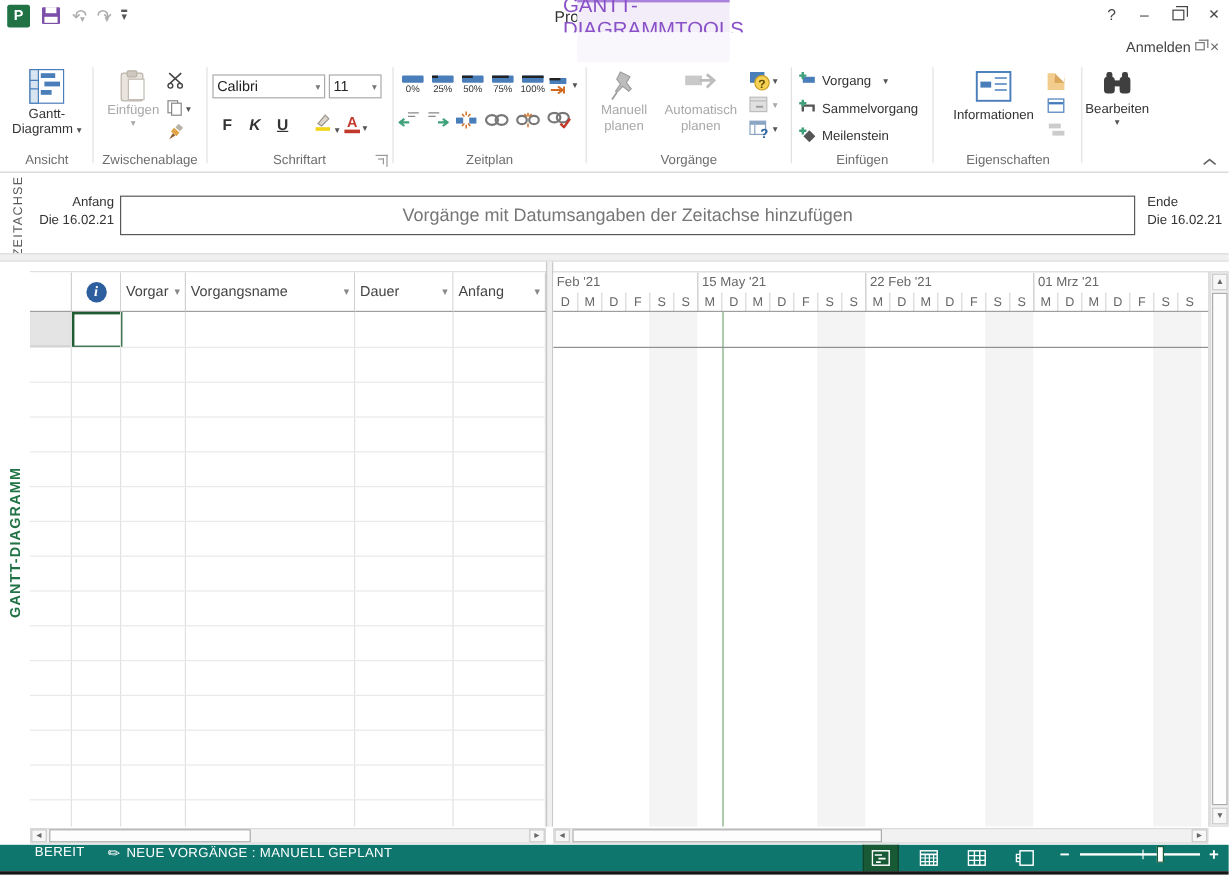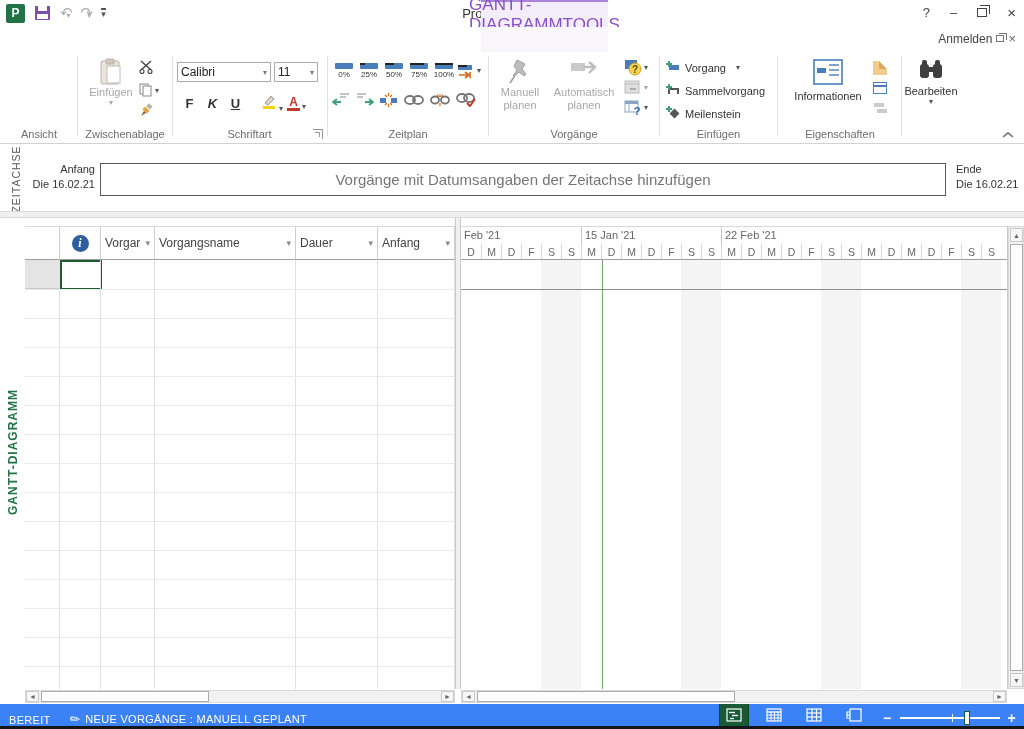--- a/index.html
+++ b/index.html
@@ -97,21 +97,21 @@
   #chart-right-border { left:1007px; top:226px; width:1px; height:463px; background:#C9C9C9; }
 
   
   .sb { background:#F1F1F1; border:1px solid #DADADA; }
   .sb-btn { position:absolute; background:#F7F7F7; border:1px solid #C9C9C9; color:#666; font-size:7px; display:flex; align-items:center; justify-content:center; }
   .sb-thumb { position:absolute; background:#FDFDFD; border:1px solid #ACACAC; }
   #vscroll { left:1008px; top:226px; width:16px; height:463px; }
   #hscroll-row { left:0; top:689px; width:1024px; height:15px; background:#fff; }
 
   
-  #statusbar { left:0; top:704px; width:1024px; height:22px; background:#3b82f6; color:#fff; display:flex; align-items:flex-end; font-size:11px; letter-spacing:.3px; }
+  #statusbar { left:0; top:704px; width:1024px; height:22px; background:#0f766e; color:#fff; display:flex; align-items:flex-start; font-size:11px; letter-spacing:.3px;padding-left:20px; }
   #sb-ready { padding-left:9px; width:70px; }
   .pin { display:inline-block; transform:rotate(-40deg); font-size:12px; margin-right:5px; }
   .viewbtn { width:30px; height:22px; display:flex; align-items:center; justify-content:center; }
   .viewbtn.pressed { background:#185A36; border-left:1px solid #0F4226; border-right:1px solid #0F4226; }
   #zoomer { display:flex; align-items:center; margin-left:14px; }
   #zoom-track { position:relative; width:100px; height:2px; background:#fff; margin:0 8px; }
   #zoom-tick { position:absolute; left:52px; top:-3px; width:1px; height:8px; background:#fff; }
   #zoom-thumb { position:absolute; left:64px; top:-6px; width:6px; height:14px; background:#fff; border:1px solid #185A36; }
   #bottom-strip { left:0; top:726px; width:1024px; height:3px; background:#161616; }
 
@@ -148,20 +148,32 @@
     <div id="signin-row">
       <span>Anmelden</span>
       <span class="restore-mini"></span>
       <span class="mini-ico" style="font-size:13px">×</span>
     </div>
   </div>
 
   <div class="abs" id="ribbon">
 
     <div class="rgroup" style="left:2px; width:74px;">
+      <div class="bigbtn" style="margin:3px auto 0; width:70px;">
+        <svg class="icon-svg" width="30" height="30" viewBox="0 0 30 30">
+          <rect x="1" y="1" width="28" height="28" fill="#fff" stroke="#4A7EBB"></rect>
+          <rect x="1" y="1" width="7" height="28" fill="#D9E4F1" stroke="#4A7EBB"></rect>
+          <rect x="10" y="4" width="12" height="4" fill="#4A7EBB"></rect>
+          <rect x="13" y="11" width="13" height="4" fill="#4A7EBB"></rect>
+          <rect x="10" y="18" width="9" height="4" fill="#4A7EBB"></rect>
+          <line x1="1" y1="10" x2="8" y2="10" stroke="#4A7EBB"></line>
+          <line x1="1" y1="17" x2="8" y2="17" stroke="#4A7EBB"></line>
+        </svg>
+        <span style="margin-top:2px; line-height:13px;"><span>Gantt-Diagramm</span> <span class="dd">▾</span></span>
+      </div>
       <div class="glabel">Ansicht</div>
     </div>
     <div class="gsep" style="left:77px;"></div>
 
     <div class="rgroup" style="left:79px; width:92px;">
       <div class="bigbtn disabled" style="position:absolute; left:6px; top:4px; width:52px;">
         <svg class="icon-svg" width="26" height="28" viewBox="0 0 26 28">
           <rect x="3" y="3" width="18" height="23" rx="2" fill="#E9E4DE" stroke="#B9B2A8"></rect>
           <rect x="8" y="1" width="8" height="5" rx="1" fill="#CFC8BE" stroke="#B9B2A8"></rect>
           <rect x="9" y="8" width="13" height="17" fill="#fff" stroke="#C2BCB2"></rect>
@@ -517,39 +529,42 @@
       <div class="wk" style="left: 0px; width: 120px; border-left: none;">
         <span class="wklabel">Feb '21</span>
       </div>
       <div class="daycell" style="left: 0px; width: 20px; border-left: none;">D</div>
       <div class="daycell" style="left: 20px; width: 20px;">M</div>
       <div class="daycell" style="left: 40px; width: 20px;">D</div>
       <div class="daycell" style="left: 60px; width: 20px;">F</div>
       <div class="daycell" style="left: 80px; width: 20px;">S</div>
       <div class="daycell" style="left: 100px; width: 20px;">S</div>
       <div class="wk" style="left: 120px; width: 140px;">
-        <span class="wklabel">15 Jan '21</span>
+        <span class="wklabel">15 May '21</span>
       </div>
       <div class="daycell" style="left: 120px; width: 20px;">M</div>
       <div class="daycell" style="left: 140px; width: 20px;">D</div>
       <div class="daycell" style="left: 160px; width: 20px;">M</div>
       <div class="daycell" style="left: 180px; width: 20px;">D</div>
       <div class="daycell" style="left: 200px; width: 20px;">F</div>
       <div class="daycell" style="left: 220px; width: 20px;">S</div>
       <div class="daycell" style="left: 240px; width: 20px;">S</div>
       <div class="wk" style="left: 260px; width: 140px;">
         <span class="wklabel">22 Feb '21</span>
       </div>
       <div class="daycell" style="left: 260px; width: 20px;">M</div>
       <div class="daycell" style="left: 280px; width: 20px;">D</div>
       <div class="daycell" style="left: 300px; width: 20px;">M</div>
       <div class="daycell" style="left: 320px; width: 20px;">D</div>
       <div class="daycell" style="left: 340px; width: 20px;">F</div>
       <div class="daycell" style="left: 360px; width: 20px;">S</div>
       <div class="daycell" style="left: 380px; width: 20px;">S</div>
+      <div class="wk" style="left: 400px; width: 140px;">
+        <span class="wklabel">01 Mrz '21</span>
+      </div>
       <div class="daycell" style="left: 400px; width: 20px;">M</div>
       <div class="daycell" style="left: 420px; width: 20px;">D</div>
       <div class="daycell" style="left: 440px; width: 20px;">M</div>
       <div class="daycell" style="left: 460px; width: 20px;">D</div>
       <div class="daycell" style="left: 480px; width: 20px;">F</div>
       <div class="daycell" style="left: 500px; width: 20px;">S</div>
       <div class="daycell" style="left: 520px; width: 20px;">S</div>
     </div>
   <div class="abs" id="chart-hdr-bottom"></div>
   <div class="abs" id="chart-body">

